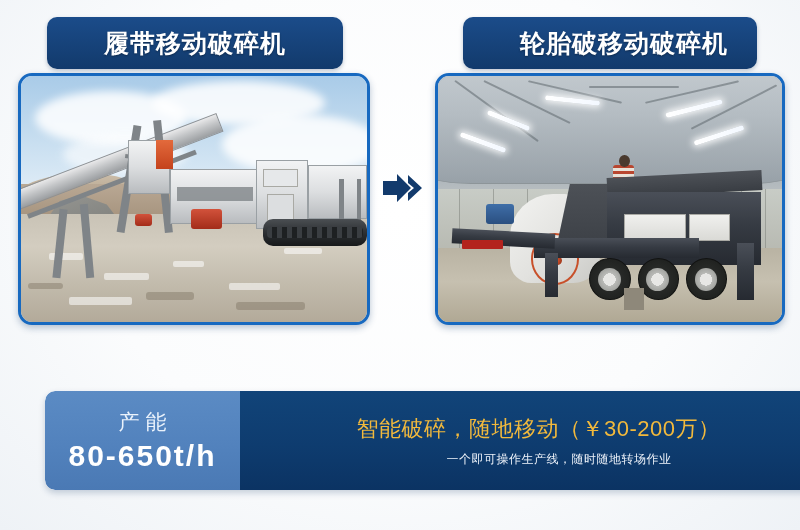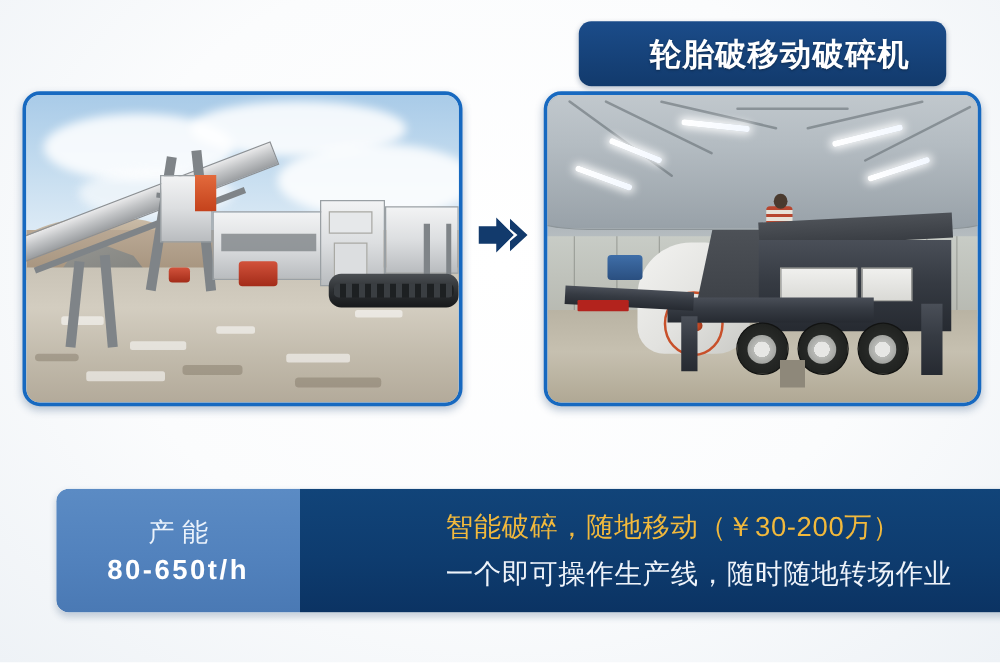--- a/index.html
+++ b/index.html
@@ -217,42 +217,45 @@
     background: linear-gradient(180deg, #5b8bc4 0%, #5282bd 55%, #4a79b4 100%);
     display: flex; flex-direction: column;
     align-items: center; justify-content: center;
     border-radius: 10px 0 0 10px;
   }
   #capacity-label {
     color: #eaf2fb; font-size: 21px; letter-spacing: 6px;
     padding-left: 6px; margin-bottom: 3px;
   }
   #capacity-value {
-    color: #ffffff; font-size: 22px; font-weight: bold; letter-spacing: 2px;
+    color: #ffffff; font-size: 30px; font-weight: bold; letter-spacing: 2px;
   }
   #desc-block {
     flex: 1; height: 100%;
     background: linear-gradient(180deg, #114479 0%, #0e3c6f 55%, #0b3363 100%);
     display: flex; flex-direction: column;
     align-items: center; justify-content: center;
     border-radius: 0 10px 10px 0;
   }
   #desc-main {
     color: #f2b93c; font-size: 22px; font-weight: normal;
     letter-spacing: .5px; margin-bottom: 7px; white-space: nowrap;
   }
   #desc-sub {
-    color: #eef3fa; font-size: 22px; letter-spacing: .5px; white-space: nowrap; margin-left: 41px;
+    color: #eef3fa; font-size: 12px; letter-spacing: .5px; white-space: nowrap; margin-left: 41px;
   }
 </style>
 </head>
 <body>
 
 <div id="stage">
 
+  <div class="banner" id="banner-left">
+    <span class="banner-text">履带移动破碎机</span>
+  </div>
 
   <div class="banner" id="banner-right">
     <span class="banner-text">轮胎破移动破碎机</span>
   </div>
 
   <div class="card" id="card-left">
     <div class="photo">
       <div class="sky"></div>
       <div class="cloud" style="left:4%;top:6%;width:44%;height:22%;"></div>
       <div class="cloud" style="left:38%;top:2%;width:50%;height:18%;"></div>

